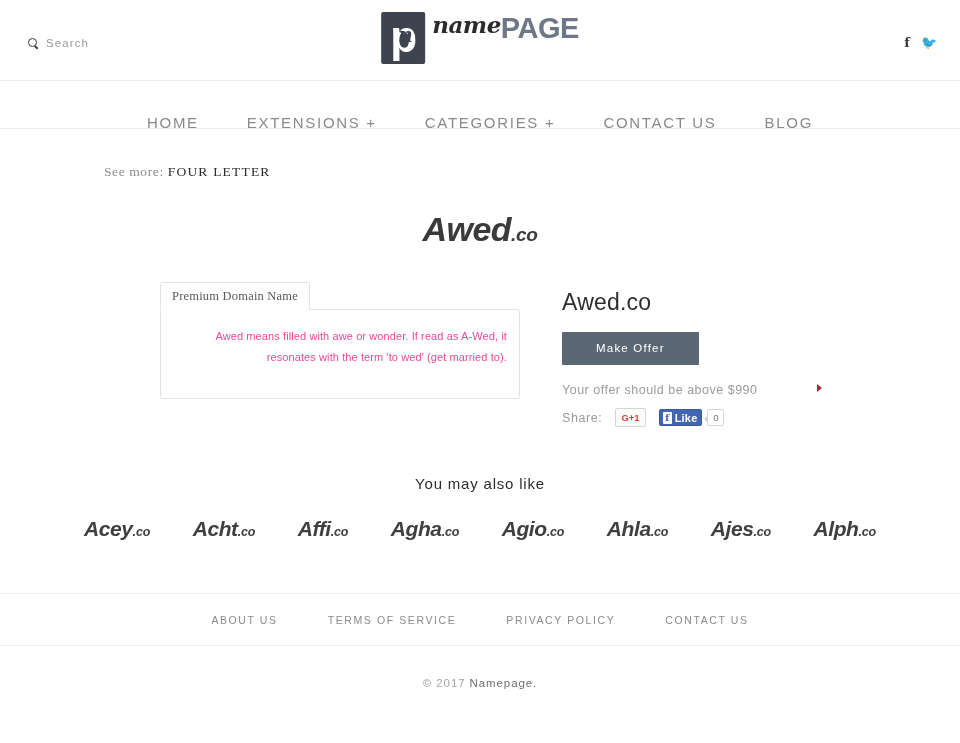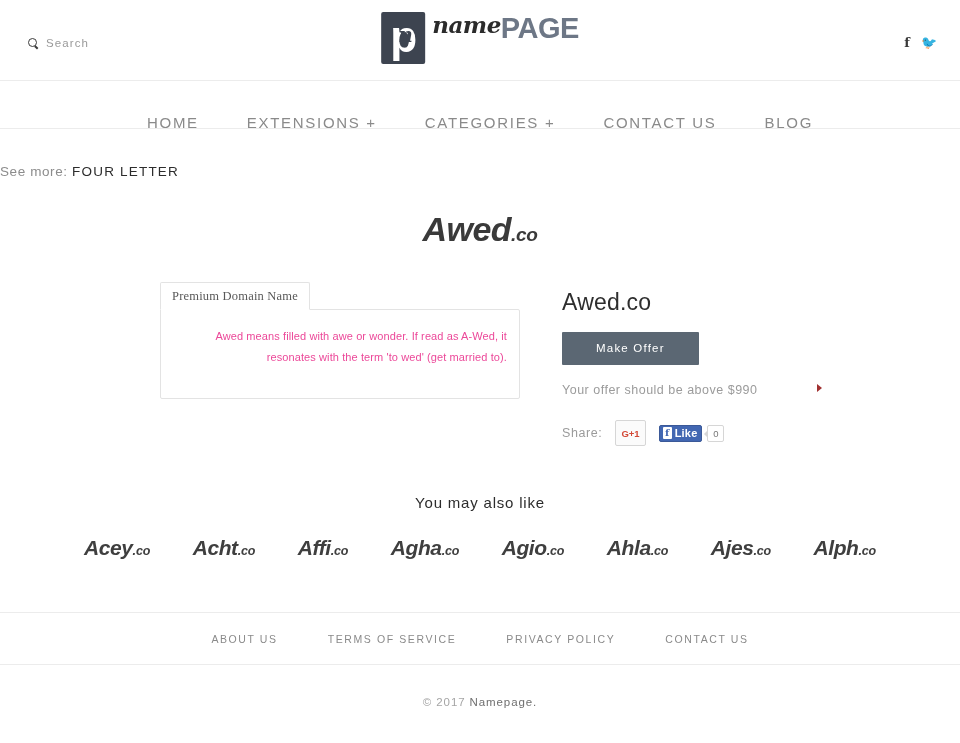--- a/index.html
+++ b/index.html
@@ -167,25 +167,27 @@
     margin-top: 36px;
   }
 
   
   .main {
     width: 960px;
     padding: 0;
   }
   .seemore {
     margin: 32px 0 0 0;
+    padding-left: 104px;
     font-size: 13.5px;
     letter-spacing: 0.6px;
     line-height: 21px;
     color: #8c8c8c;
     width: 300px;
+    font-family: Liberation Serif, serif;
   }
   .seemore .cat-link {
     color: #2c2c2c;
     letter-spacing: 1.2px;
     cursor: pointer;
   }
 
   .domain-title {
     text-align: center;
     margin-top: 28px;
@@ -293,35 +295,35 @@
     font-family: "Liberation Serif", serif;
     font-size: 13px;
     letter-spacing: 0.2px;
     color: #9e3b3b;
     cursor: pointer;
   }
   .share-row {
     display: flex;
     align-items: center;
     gap: 13px;
-    margin-top: 20px;
+    margin-top: 8px;
   }
   .share-label {
     font-size: 12.5px;
     color: #9b9b9b;
     letter-spacing: 0.6px;
   }
   .gplus-btn {
     display: inline-flex;
     align-items: center;
     justify-content: center;
     border: 1px solid #d6d6d6;
     background: #fbfbfb;
     border-radius: 2px;
-    height: 26px;
+    height: 19px;
     padding: 2px 5px;
     font-size: 9.5px;
     font-weight: bold;
     color: #d34836;
     cursor: pointer;
     font-family: "Liberation Sans", sans-serif;
   }
   .fb-like-wrap {
     display: inline-flex;
     align-items: center;

